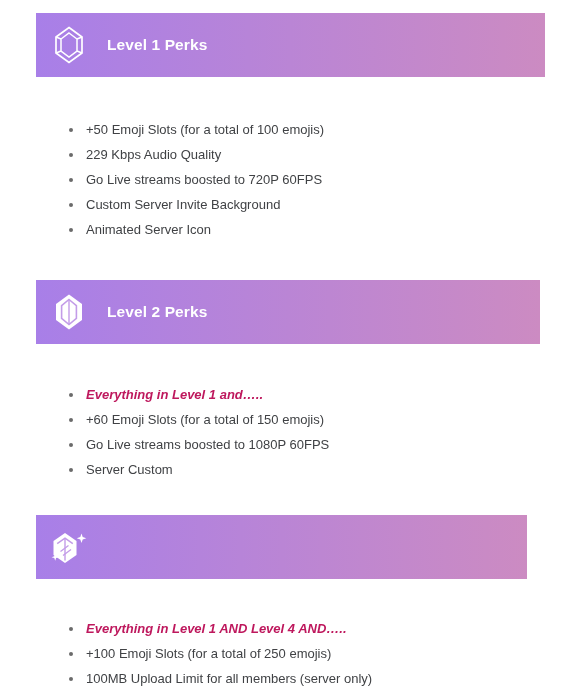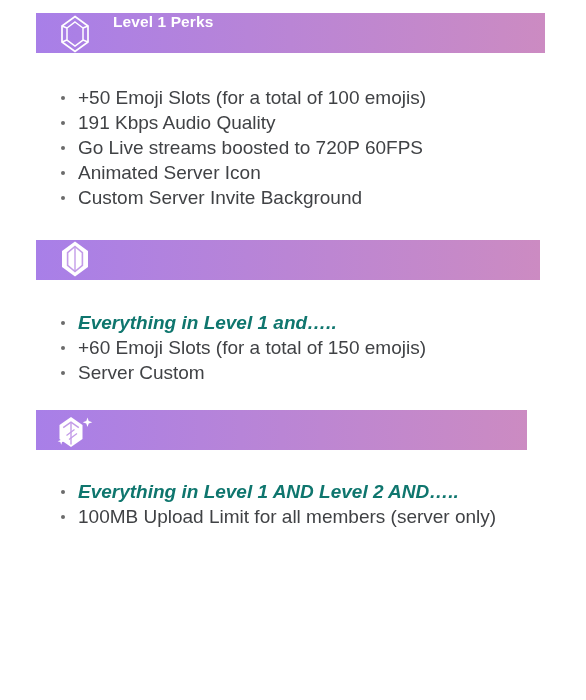--- a/index.html
+++ b/index.html
@@ -19,28 +19,29 @@
     width: 586px;
     height: 700px;
   }
   .level-section {
     position: relative;
   }
   
   .perk-header {
     position: relative;
     display: flex;
-    height: 40px;
+    align-items: center;
+    height: 64px;
     margin-left: 36px;
     background-image: linear-gradient(90deg, #a87fe8 0%, #cc8bc2 100%);
     box-sizing: border-box;
-    padding-left: 20px;
+    padding-left: 14px;
   }
   .perk-header.w1 { width: 509px; }
-  .perk-header.w2 { width: 504px; flex-direction: column; }
+  .perk-header.w2 { width: 504px; }
   .perk-header.w3 { width: 491px; }
 
   .perk-icon {
     width: 38px;
     height: 42px;
     flex: 0 0 38px;
     display: flex;
     align-items: center;
     justify-content: center;
   }
@@ -53,24 +54,24 @@
     color: #ffffff;
     font-size: 15.5px;
     font-weight: bold;
     letter-spacing: 0.1px;
     white-space: nowrap;
   }
 
   
   .perk-list {
     list-style: none;
-    margin: 0;
+    margin: 8px;
     padding: 0;
     color: #404245;
-    font-size: 19px;
+    font-size: 13px;
   }
   .perk-item {
     position: relative;
     padding-left: 78px;
     line-height: 25px;
     color: #404245;
     white-space: nowrap;
   }
   .perk-item::before {
     content: "";
@@ -78,21 +79,21 @@
     left: 61px;
     top: 11px;
     width: 4px;
     height: 4px;
     border-radius: 50%;
     background: #6b6b6b;
   }
   .perk-item.emphasis {
     font-weight: bold;
     font-style: italic;
-    color: #0f766e;
+    color: #be185d;
   }
 
   
   .gap-after-header-1 { height: 32px; }
   .gap-after-list-1   { height: 30px; }
   .gap-after-header-2 { height: 30px; }
   .gap-after-list-2   { height: 25px; }
   .gap-after-header-3 { height: 29px; }
   .spacer-top         { height: 13px; }
 </style>
@@ -112,24 +113,24 @@
           <path d="M2 11 L7 13 M28 11 L23 13 M7 25 L2 27 M23 25 L28 27" stroke="#ffffff" stroke-width="1.4"></path>
         </svg>
       </span>
       <span class="perk-title">Level 1 Perks</span>
     </div>
 
     <div class="gap-after-header-1"></div>
 
     <ul class="perk-list">
       <li class="perk-item">+50 Emoji Slots (for a total of 100 emojis)</li>
-      <li class="perk-item">191 Kbps Audio Quality</li>
+      <li class="perk-item">229 Kbps Audio Quality</li>
       <li class="perk-item">Go Live streams boosted to 720P 60FPS</li>
+      <li class="perk-item">Custom Server Invite Background</li>
       <li class="perk-item">Animated Server Icon</li>
-      <li class="perk-item">Custom Server Invite Background</li>
     </ul>
   </section>
 
   <div class="gap-after-list-1"></div>
 
   <section class="level-section">
     <div class="perk-header w2">
       <span class="perk-icon">
         <svg width="30" height="38" viewBox="0 0 30 38" fill="none">
           <path d="M15 1.5 L28 11 L28 27 L15 36.5 L2 27 L2 11 Z" fill="#ffffff"></path>
@@ -138,20 +139,21 @@
         </svg>
       </span>
       <span class="perk-title">Level 2 Perks</span>
     </div>
 
     <div class="gap-after-header-2"></div>
 
     <ul class="perk-list">
       <li class="perk-item emphasis">Everything in Level 1 and…..</li>
       <li class="perk-item">+60 Emoji Slots (for a total of 150 emojis)</li>
+      <li class="perk-item">Go Live streams boosted to 1080P 60FPS</li>
       <li class="perk-item">Server Custom</li>
     </ul>
   </section>
 
   <div class="gap-after-list-2"></div>
 
   <section class="level-section">
     <div class="perk-header w3">
       <span class="perk-icon">
         <svg width="36" height="40" viewBox="0 0 36 40" fill="none">
@@ -161,19 +163,20 @@
           <path d="M9.5 24.5 L17.5 18.5 M12 28.5 L20 22.5" stroke="#c39ce8" stroke-width="1.3"></path>
           <path d="M30.5 6.5 L31.7 10.1 L35.3 11.3 L31.7 12.5 L30.5 16.1 L29.3 12.5 L25.7 11.3 L29.3 10.1 Z" fill="#ffffff"></path>
           <path d="M4.2 26.6 L5.1 29.3 L7.8 30.2 L5.1 31.1 L4.2 33.8 L3.3 31.1 L0.6 30.2 L3.3 29.3 Z" fill="#ffffff"></path>
         </svg>
       </span>
     </div>
 
     <div class="gap-after-header-3"></div>
 
     <ul class="perk-list">
-      <li class="perk-item emphasis">Everything in Level 1 AND Level 2 AND…..</li>
+      <li class="perk-item emphasis">Everything in Level 1 AND Level 4 AND…..</li>
+      <li class="perk-item">+100 Emoji Slots (for a total of 250 emojis)</li>
       <li class="perk-item">100MB Upload Limit for all members (server only)</li>
 
     </ul>
   </section>
 
 </div>
 
 </body></html>

